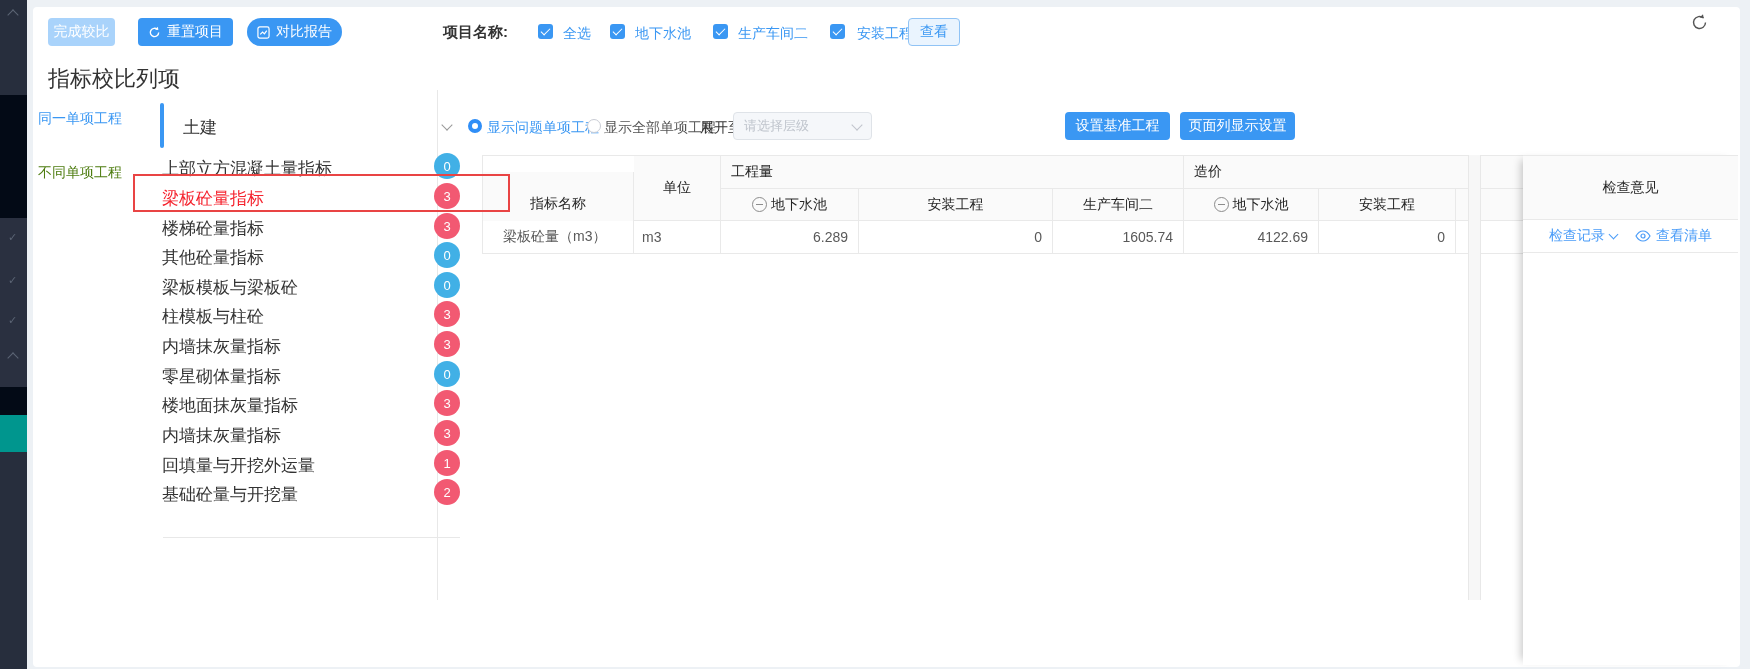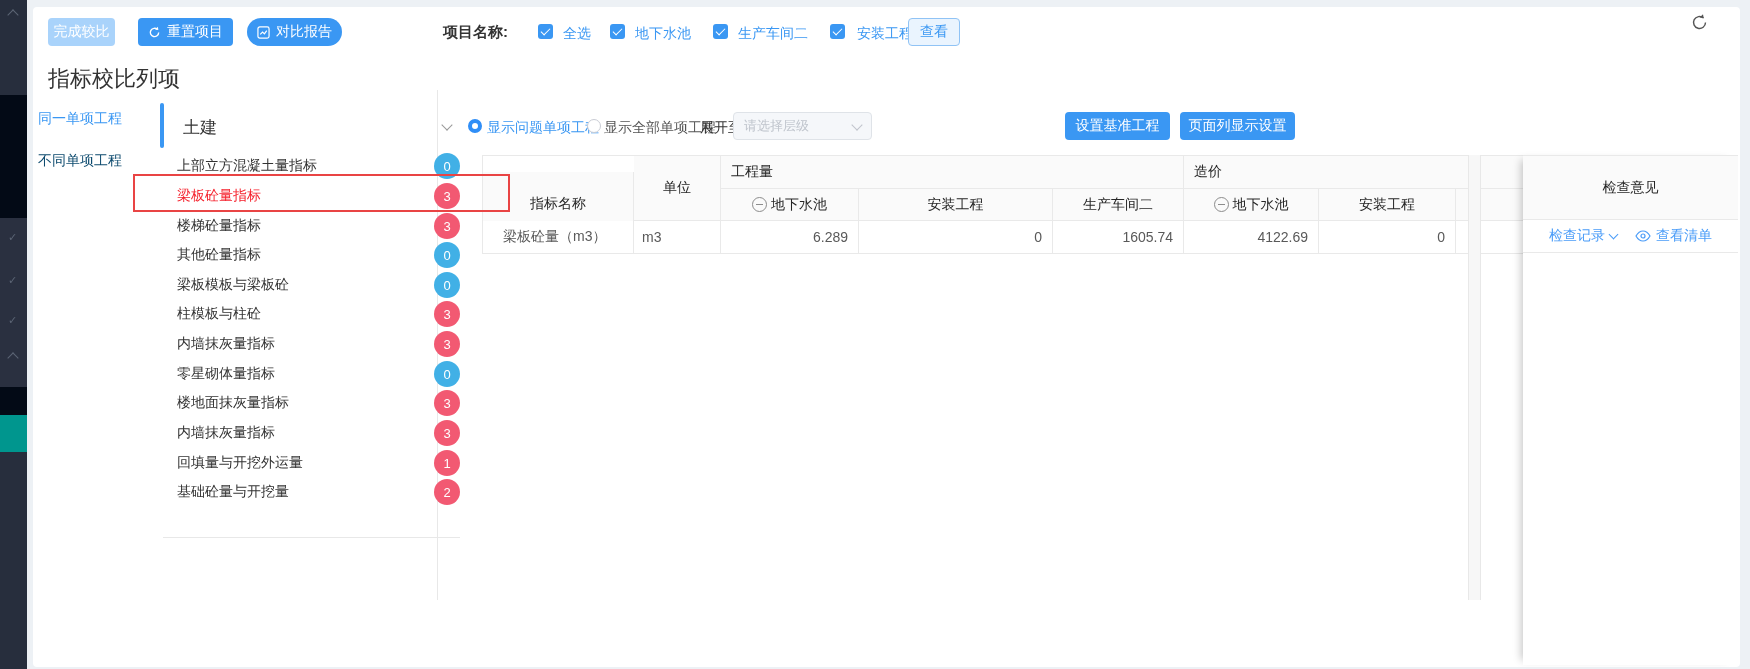--- a/index.html
+++ b/index.html
@@ -29,24 +29,24 @@
   
   .proj-label{position:absolute;left:443px;top:23px;font-size:15px;font-weight:bold;color:#333;}
   .cb{position:absolute;top:24px;width:15px;height:15px;background:#3a97f3;border-radius:3px;}
   .cb::after{content:"";position:absolute;left:4.5px;top:1.5px;width:4px;height:8px;
              border-right:1.6px solid #fff;border-bottom:1.6px solid #fff;transform:rotate(45deg);}
   .cb-label{position:absolute;top:25px;font-size:14px;color:#3a97f3;}
 
   
   .tab{position:absolute;left:38px;font-size:14px;cursor:pointer;}
   .tab-active{color:#3a97f3;}
-  .tab-idle{color:#0c4a6e;}
+  .tab-idle{color:#4d7c0f;margin-top:12px;}
   .inkbar{position:absolute;left:160px;top:103px;width:4px;height:45px;background:#3a97f3;border-radius:2px;}
   .tree-group{position:absolute;left:183px;top:116px;font-size:17px;color:#333;}
-  .tree-item{position:absolute;left:177px;font-size:14px;color:#333;cursor:pointer;}
+  .tree-item{position:absolute;left:162px;font-size:17px;color:#333;cursor:pointer;}
   .item-red{color:#f5222d;}
   .badge{position:absolute;left:434px;width:26px;height:26px;border-radius:50%;color:#fff;font-size:13px;
          display:flex;align-items:center;justify-content:center;z-index:20;}
   .badge-red{background:#f25972;}
   .badge-blue{background:#41b0e6;}
   .red-box{position:absolute;left:133px;top:174px;width:377px;height:38px;border:2px solid #e94444;
            box-sizing:border-box;z-index:50;}
   .panel-divider{position:absolute;left:163px;top:537px;width:297px;height:1px;background:#e8e8e8;}
   .v-divider{position:absolute;left:437px;top:90px;width:1px;height:510px;background:#e8e8e8;}
 

